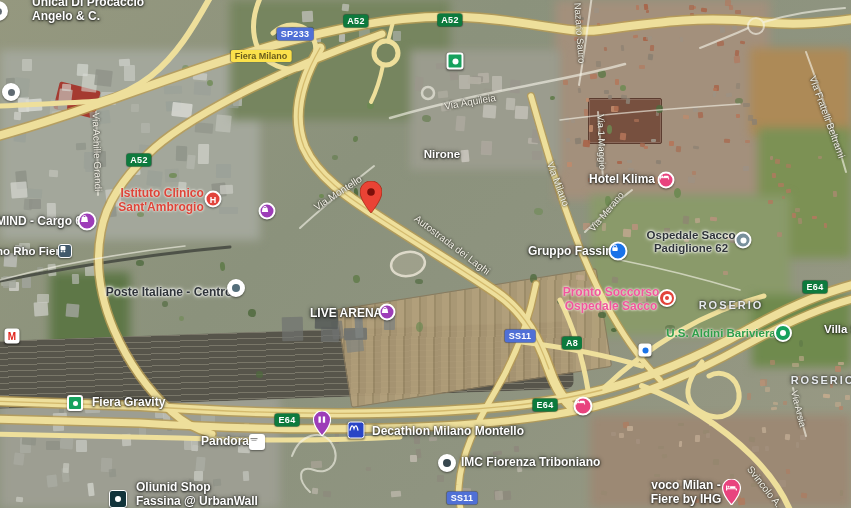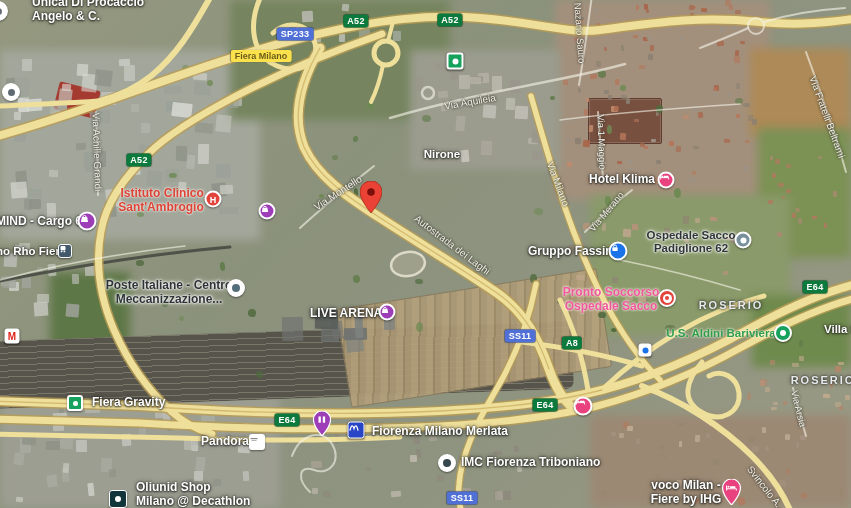--- a/index.html
+++ b/index.html
@@ -584,21 +584,20 @@
   <div class="sq" style="left:65px;top:251px;width:14px;height:14px;background:#41596b;border:1.5px solid #fff;">
     <svg width="8" height="8" viewBox="0 0 8 8">
         <rect x="1.5" y="1" width="5" height="4.2" rx="1" fill="#fff"></rect>
         <circle cx="2.6" cy="6.4" r="0.9" fill="#fff"></circle>
         <circle cx="5.4" cy="6.4" r="0.9" fill="#fff"></circle>
       </svg>
   </div>
 
   <div class="lbl poi dark ctr" style="left:169px;top:293px;text-align:center;">
     <div>Poste Italiane - Centro</div>
-      <div>Meccanizzazione...</div>
   </div>
   <div class="circ" style="left:236px;top:288px;width:18px;height:18px;background:#fff;">
       <div style="width:8px;height:8px;border-radius:50%;background:#546e7a;"></div>
     </div>
 
   <div class="sq" style="left:12px;top:336px;width:15px;height:15px;background:#fff;color:#e2231a;font-size:10px;font-weight:bold;">
       <span>M</span>
     </div>
 
   <div class="lbl poi" style="left:310px;top:307px;">LIVE ARENA</div>
@@ -682,21 +681,21 @@
         <rect x="6.5" y="7" width="3" height="8" fill="#fff"></rect>
         <rect x="12" y="7" width="3" height="8" fill="#fff"></rect>
       </svg>
   </div>
 
   <div class="sq" style="left:356px;top:430px;width:17px;height:17px;background:#2845c6;border:1.5px solid #fff;">
     <svg width="11" height="9" viewBox="0 0 14 10">
         <path d="M2 9 C3.5 2 5.5 2 7 7 C8.5 2 10.5 2 12 9" stroke="#fff" stroke-width="1.6" fill="none" stroke-linecap="round"></path>
       </svg>
   </div>
-  <div class="lbl poi" style="left:372px;top:425px;">Fiorenza Milano Merlata</div>
+  <div class="lbl poi" style="left:372px;top:425px;">Decathlon Milano Montello</div>
 
   <div class="circ" style="left:447px;top:463px;width:18px;height:18px;background:#fff;">
       <div style="width:8px;height:8px;border-radius:50%;background:#37474f;"></div>
     </div>
   <div class="lbl poi" style="left:461px;top:456px;">IMC Fiorenza Triboniano</div>
 
   <div class="lbl poi ctr" style="left:686px;top:493px;text-align:center;">
     <div>voco Milan -</div>
       <div>Fiere by IHG</div>
   </div>
@@ -707,21 +706,21 @@
         <circle cx="7.4" cy="9.6" r="1.2" fill="#fff"></circle>
         <rect x="9" y="8.8" width="7" height="2.4" rx="1" fill="#fff"></rect>
       </svg>
   </div>
 
   <div class="sq" style="left:118px;top:499px;width:18px;height:18px;background:#12343b;border:1.5px solid #fff;">
       <div style="width:6px;height:6px;border-radius:50%;background:#fff;"></div>
     </div>
   <div class="lbl poi" style="left:136px;top:481px;">
     <div>Oliunid Shop</div>
-      <div>Milano @ Decathlon</div>
+      <div>Fassina @ UrbanWall</div>
   </div>
 
   <div style="position:absolute;left:360px;top:181px;">
     <svg width="22" height="32" viewBox="0 0 22 32">
         <path d="M11 0 C4.9 0 0 4.9 0 11 c0 8 11 21 11 21 s11 -13 11 -21 C22 4.9 17.1 0 11 0 z" fill="#ea4335" stroke="#a52714" stroke-width="0.8"></path>
         <circle cx="11" cy="11" r="3.8" fill="#7b0f0a"></circle>
       </svg>
   </div>
 
 </div>

